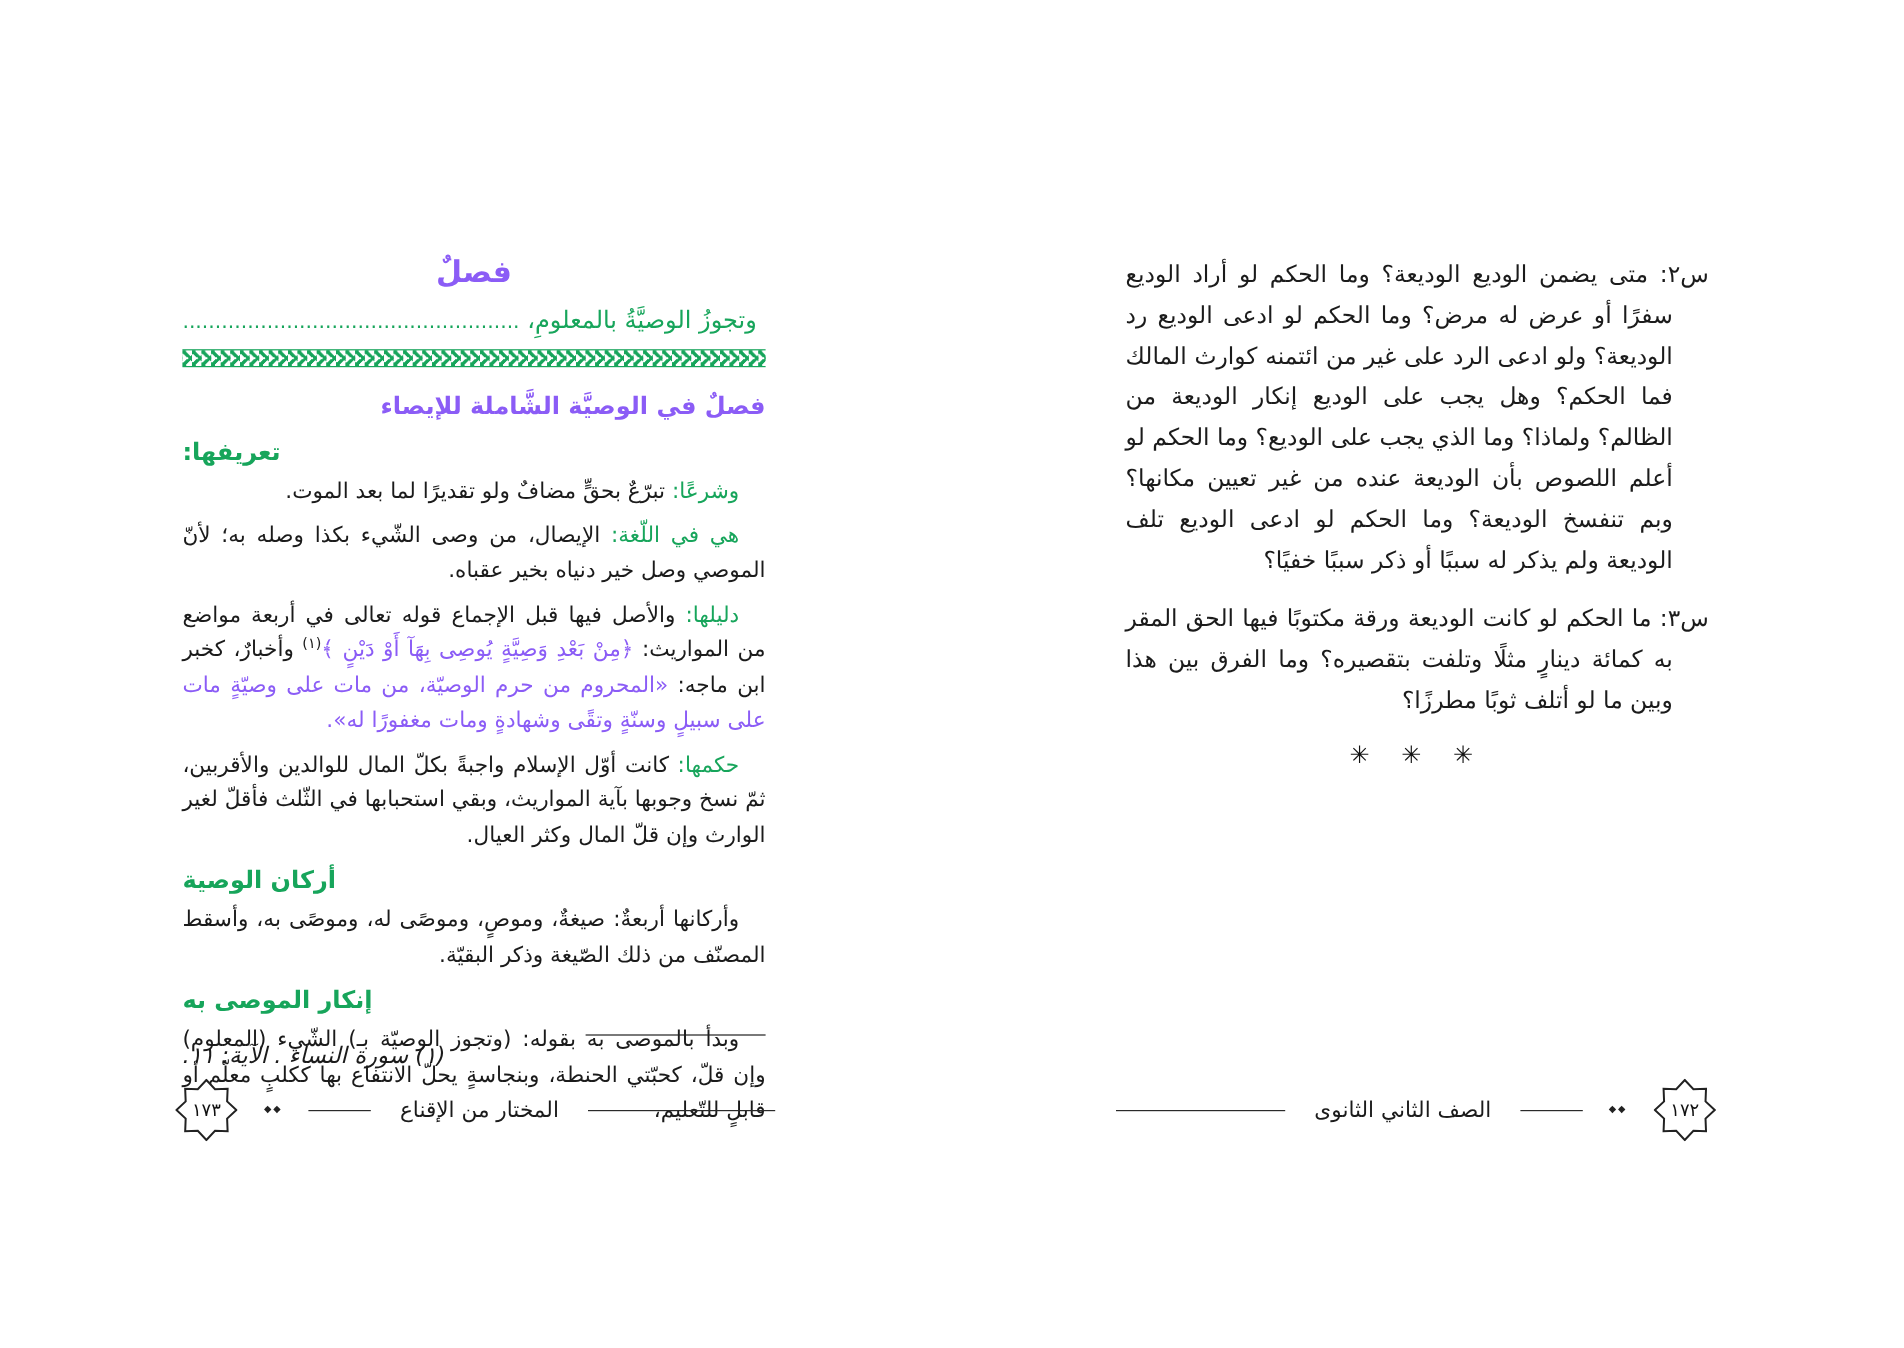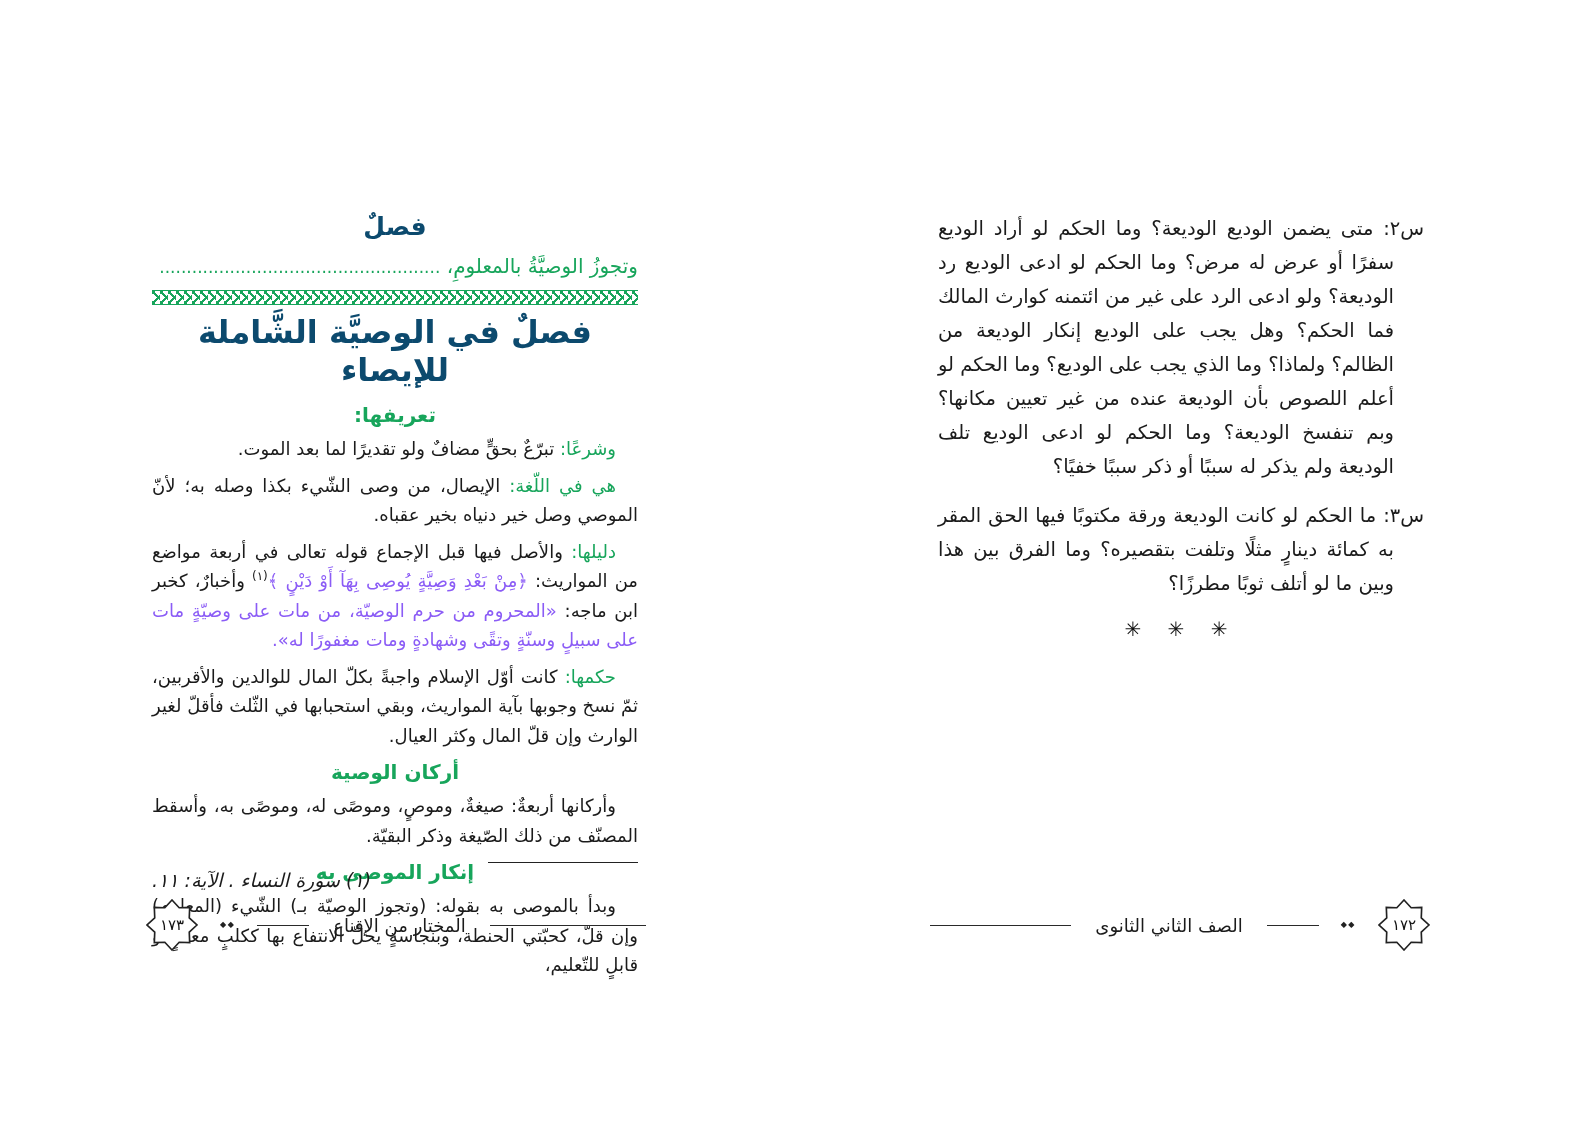--- a/index.html
+++ b/index.html
@@ -5,33 +5,33 @@
   html,body{margin:0;padding:0;}
   body{
     width:1587px;height:1123px;position:relative;background:#ffffff;
     font-family:"DejaVu Sans", sans-serif;color:#1b1b1b;overflow:hidden;
   }
   .page{position:absolute;top:212px;width:486px;}
   #left-page{left:152px;}
   #right-page{left:938px;}
 
   
-  .h-center{color:#0c4a6e;font-weight:bold;text-align:center;margin:0 0 10px;}
+  .h-center{color:#8b5cf6;font-weight:bold;text-align:center;margin:0 0 10px;}
   .h1{font-size:25px;}
-  .h2{font-size:32px;margin:8px 0 14px;}
-  .h3{color:#17a55b;font-weight:bold;font-size:20px;text-align:center;margin:10px 0 7px;}
+  .h2{font-size:20px;margin:20px 0 14px;text-align:right;}
+  .h3{color:#17a55b;font-weight:bold;font-size:20px;text-align:left;margin:10px 0 7px;}
 
   
   .p{font-size:18px;line-height:29.5px;text-align:justify;text-align-last:right;margin:0 0 7px;text-indent:22px;}
   .green{color:#17a55b;}
   .verse{color:#8b5cf6;}
   .fn-ref{font-size:12px;color:#1b1b1b;vertical-align:super;line-height:0;}
 
   
-  .matn{font-size:20px;line-height:30px;color:#17a55b;white-space:nowrap;overflow:hidden;text-align:right;margin:0 0 4px;}
+  .matn{font-size:20px;line-height:30px;color:#17a55b;white-space:nowrap;overflow:hidden;text-align:left;margin:0 0 4px;}
   .matn .dots{letter-spacing:2px;font-size:17px;}
 
   
   .braid{
     height:13px;margin:8px 0 4px;
     border-top:1.5px solid #17a55b;border-bottom:1.5px solid #17a55b;
     background:
       repeating-linear-gradient(45deg,  #17a55b 0 2.4px, transparent 2.4px 8px),
       repeating-linear-gradient(135deg, #17a55b 0 2.4px, transparent 2.4px 8px);
     background-size:8px 13px;

